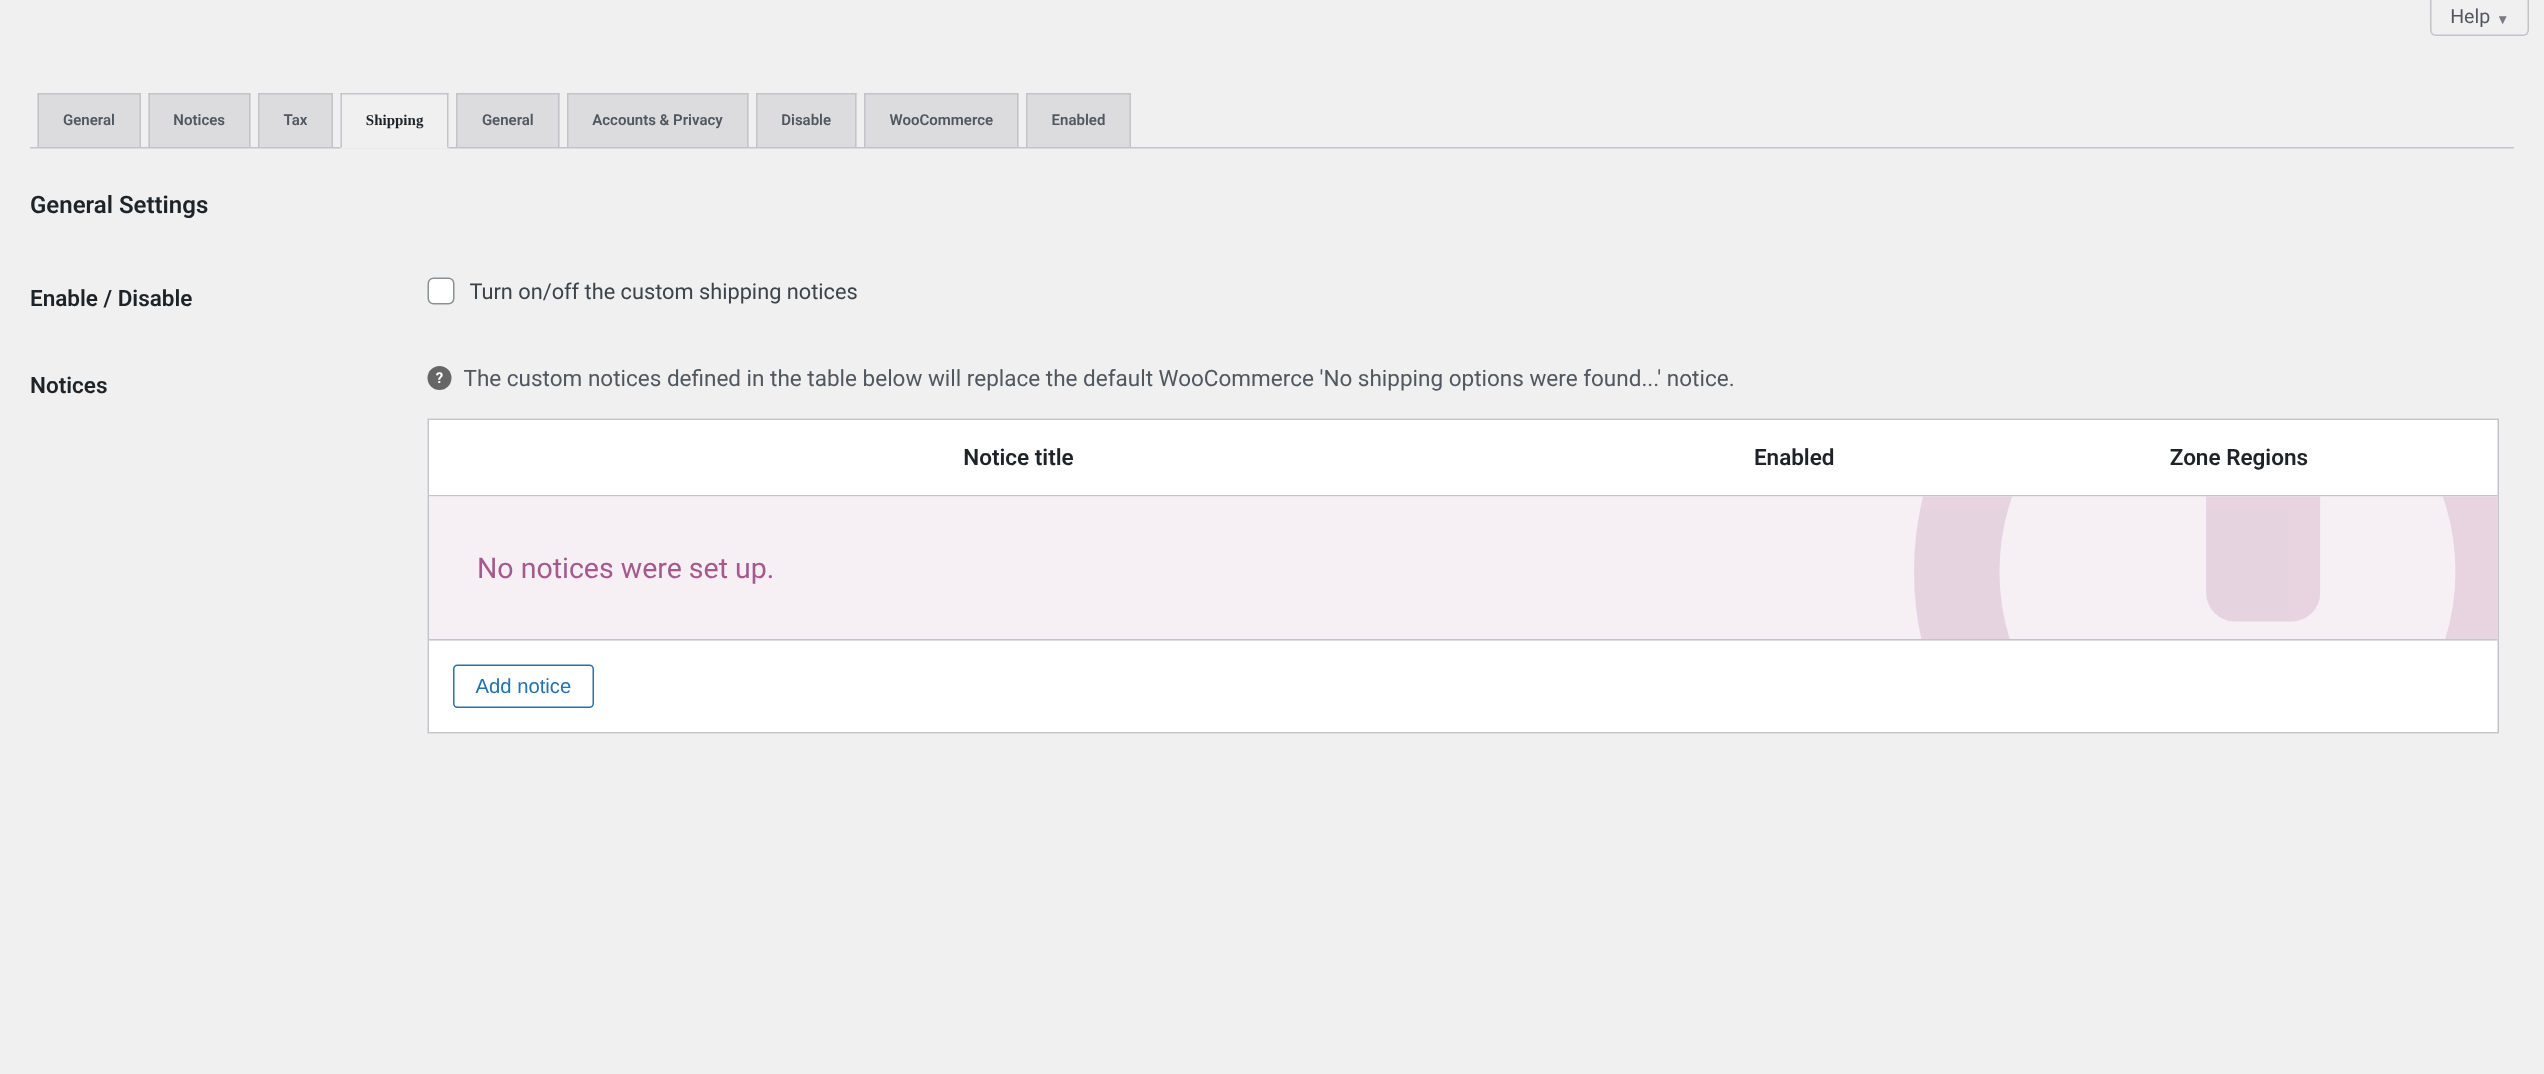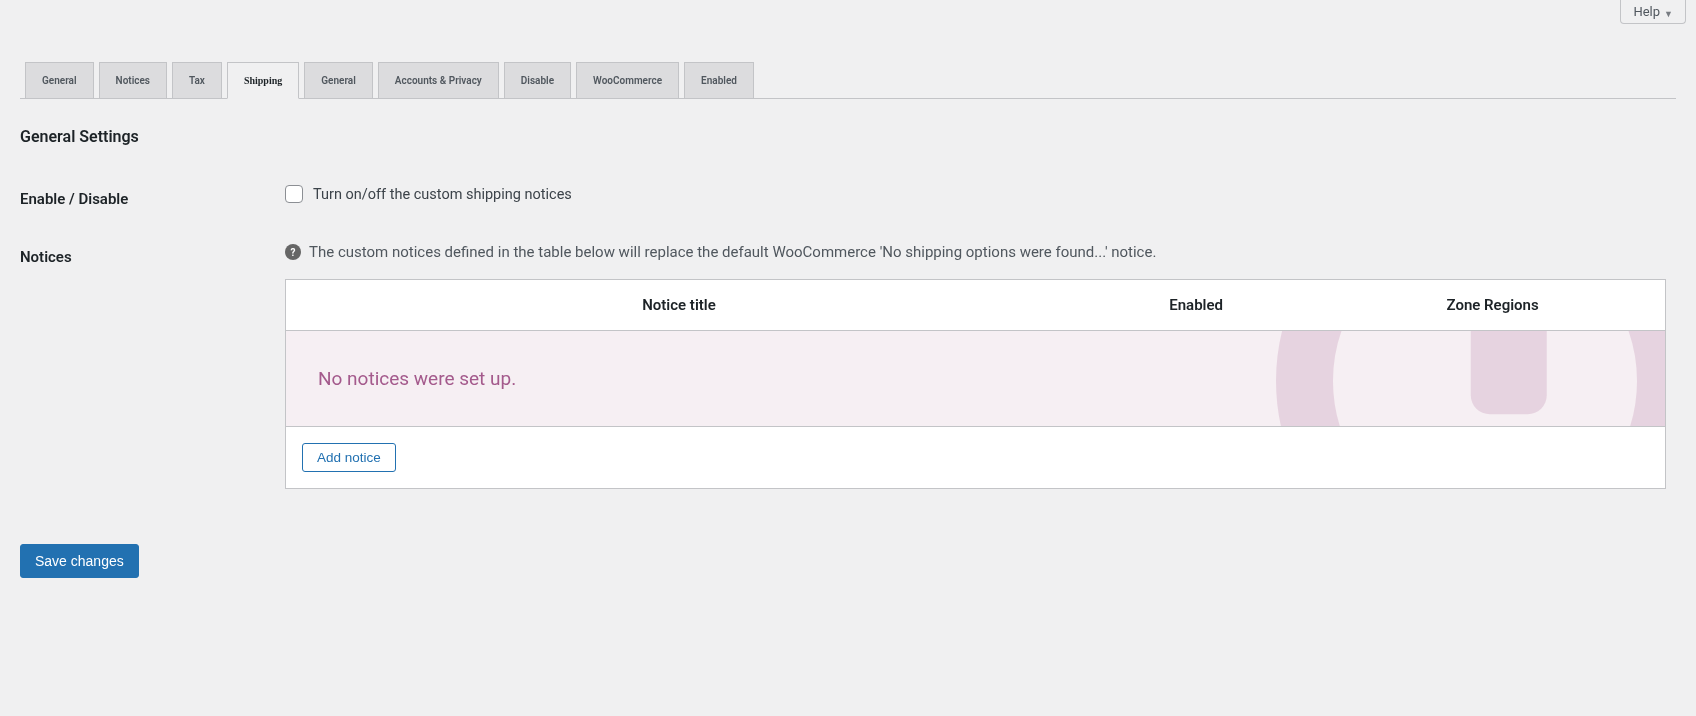--- a/index.html
+++ b/index.html
@@ -283,17 +283,14 @@
           </div>
           <div class="footer-row">
             <button class="add-notice-btn">Add notice</button>
           </div>
         </div>
       </td>
     </tr>
   </tbody>
     </table>
 
-  <div class="submit-row">
-    <button class="button-primary">Save changes</button>
-  </div>
 
 </div>
 
 </body></html>

